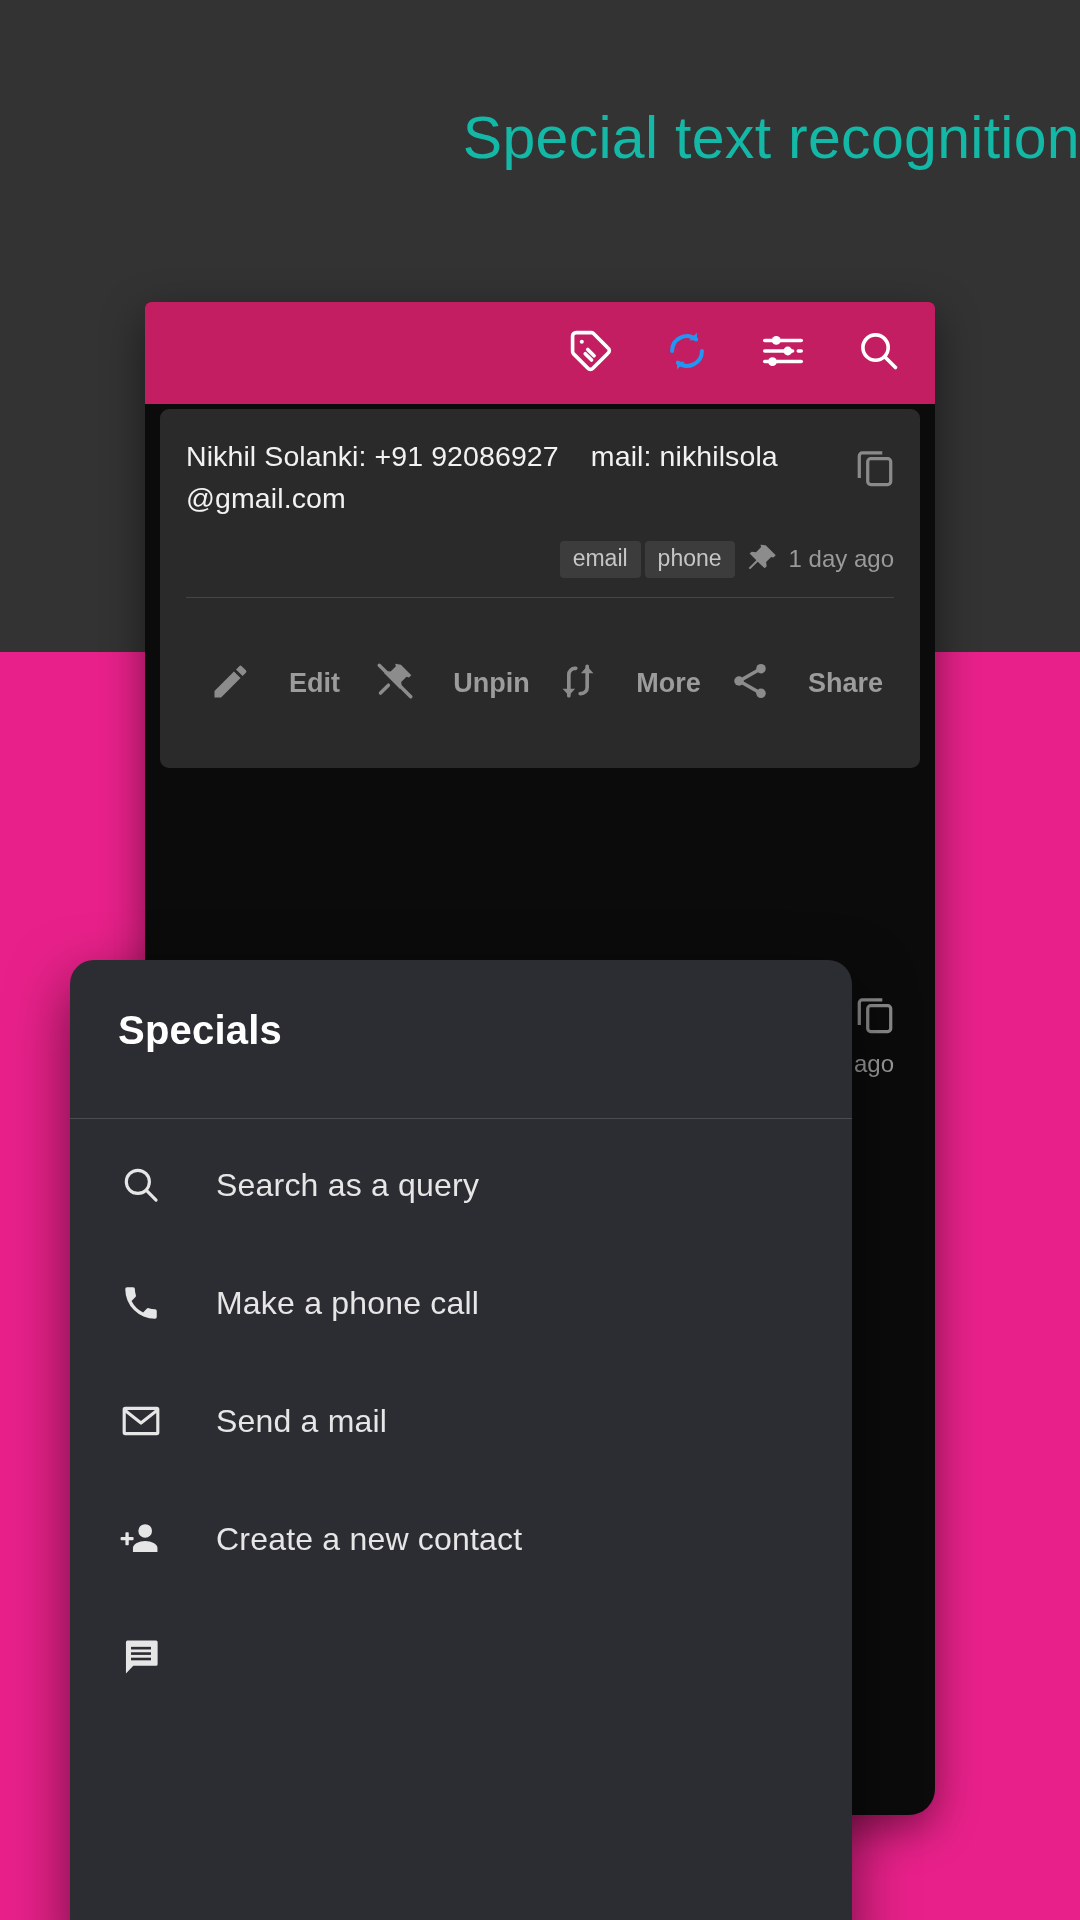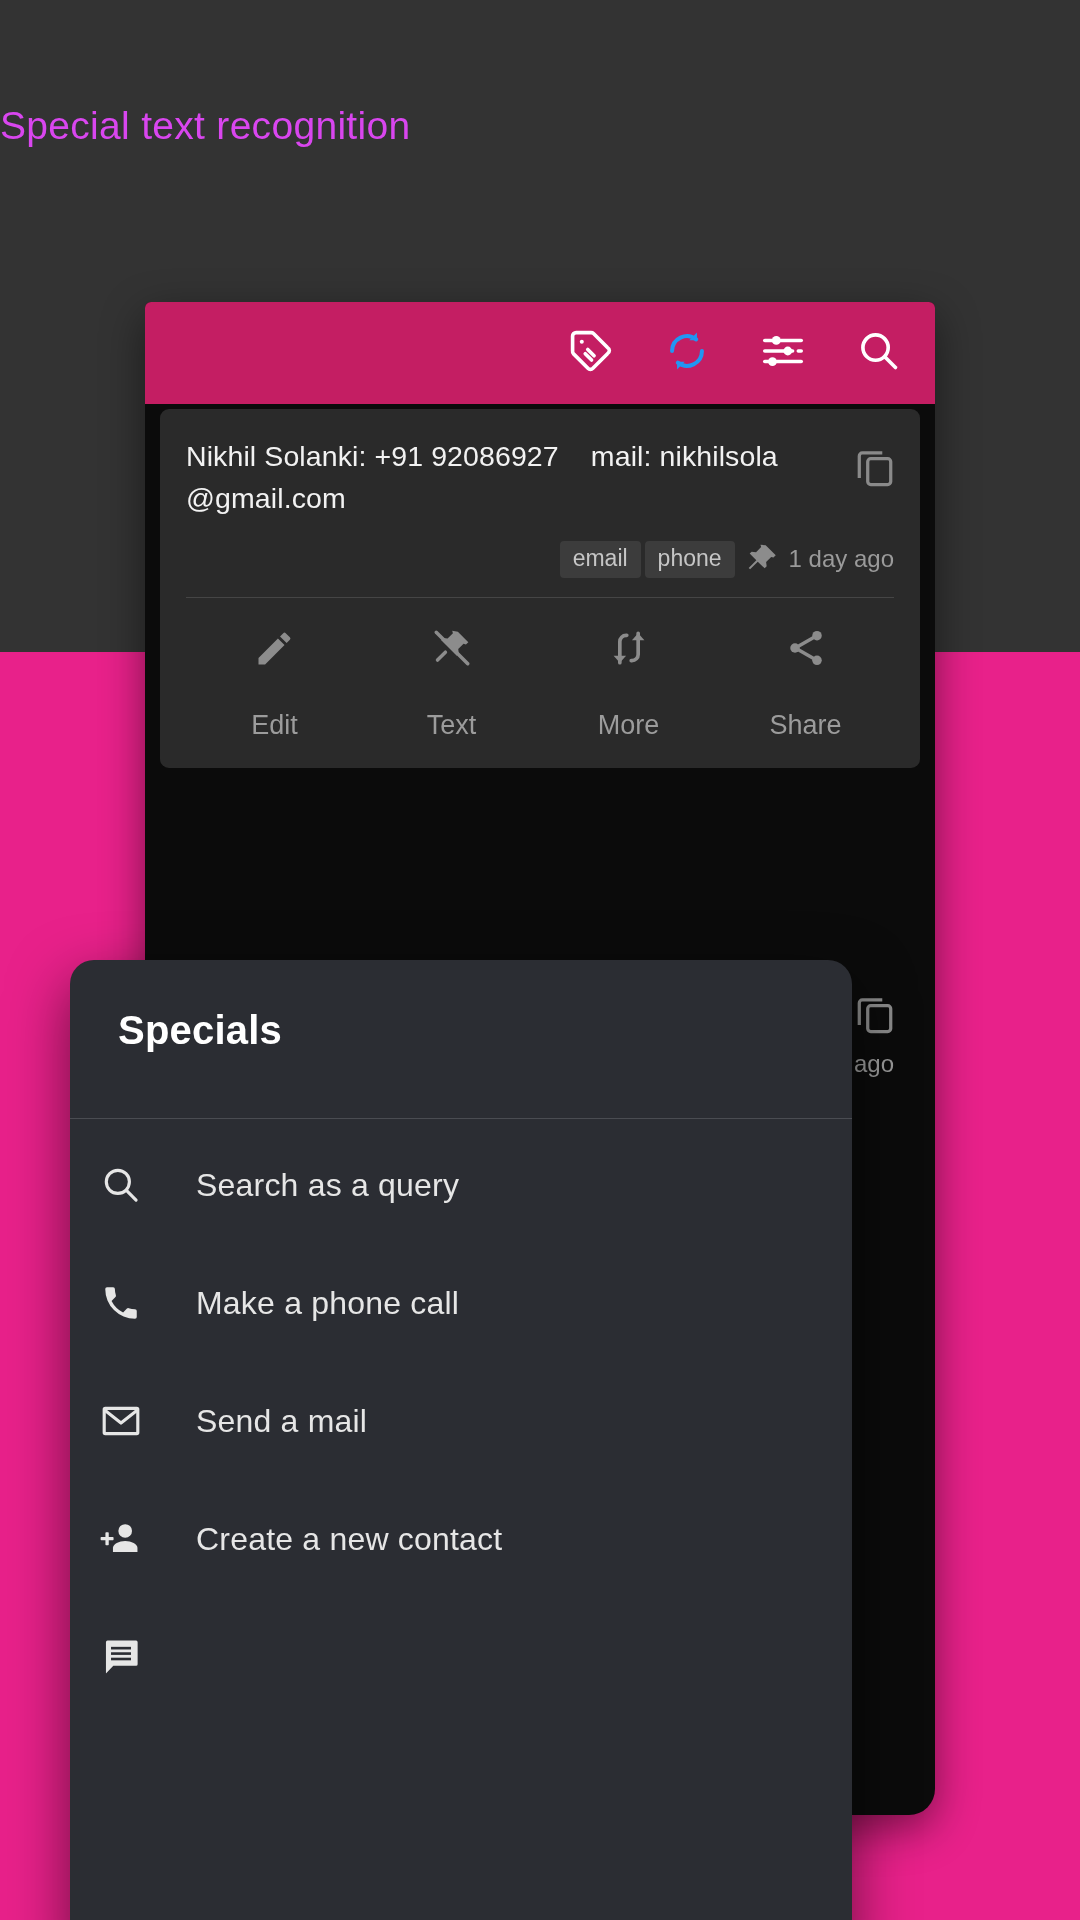--- a/index.html
+++ b/index.html
@@ -28,25 +28,25 @@
     left: 0; top: 652px;
     width: 1080px; height: 1268px;
     background: #E8218A;
   }
 
   
   #hero-title {
     position: absolute;
     left: 0; top: 104px;
     width: 1080px;
-    text-align: left;
-    font-size: 39px;
+    text-align: right;
+    font-size: 59px;
     font-weight: 400;
     letter-spacing: 0.3px;
-    color: #d946ef;
+    color: #14b8a6;
   }
 
   
   #phone-card {
     position: absolute;
     left: 145px; top: 302px;
     width: 790px; height: 1513px;
     background: #0B0B0B;
     border-radius: 6px 6px 26px 26px;
     box-shadow: 0 14px 44px rgba(0,0,0,0.48);
@@ -122,24 +122,25 @@
   }
 
   
   #action-row {
     display: flex;
     height: 170px;
   }
   .action-item {
     flex: 1;
     display: flex;
-    flex-direction: column;
+    flex-direction: row;
     align-items: center;
     justify-content: center;
     gap: 36px;
+    font-weight: bold;
   }
   .action-label {
     font-size: 27px;
     color: #9C9C9C;
   }
 
   
   #entry-url {
     position: absolute;
     left: 15px; top: 660px;
@@ -182,21 +183,21 @@
   }
   #specials-list {
     position: absolute;
     left: 0; top: 166px;
     width: 782px;
   }
   .specials-item {
     display: flex;
     align-items: center;
     height: 118px;
-    padding-left: 28px;
+    padding-left: 48px;
     gap: 52px;
   }
   .specials-icon {
     width: 46px; height: 46px;
     display: flex; align-items: center; justify-content: center;
     flex: 0 0 46px;
   }
   .specials-label {
     font-size: 32px;
     color: #E6E6E6;
@@ -299,21 +300,21 @@
       </div>
 
       <div class="action-item">
         <span>
           <svg width="44" height="44" viewBox="0 0 24 24" fill="none" stroke="#8C8C8C" stroke-width="1.9" stroke-linecap="round">
             <path d="M15.2 3.1l5.7 5.7-1.3 1.3-1.3-.4-2.9 2.9.3 2.5-1.1 1.1-8.6-8.6 1.1-1.1 2.5.3 2.9-2.9-.4-1.3z" fill="#8C8C8C" stroke="none"></path>
             <line x1="8.4" y1="14.3" x2="4.1" y2="18.6"></line>
             <line x1="3.4" y1="3.4" x2="20.6" y2="20.6"></line>
           </svg>
         </span>
-        <span class="action-label">Text</span>
+        <span class="action-label">Unpin</span>
       </div>
 
       <div class="action-item">
         <span>
           <svg width="44" height="44" viewBox="0 0 24 24" fill="none" stroke="#8C8C8C" stroke-width="2" stroke-linecap="round" stroke-linejoin="round">
             <path d="M7 20V8.5a3.4 3.4 0 0 1 3.4-3.4h.4"></path>
             <polyline points="3.6,16.2 7,20 10.4,16.2" fill="#8C8C8C" stroke="none"></polyline>
             <path d="M17 4v11.5a3.4 3.4 0 0 1-3.4 3.4h-.4"></path>
             <polyline points="13.6,7.8 17,4 20.4,7.8" fill="#8C8C8C" stroke="none"></polyline>
           </svg>

